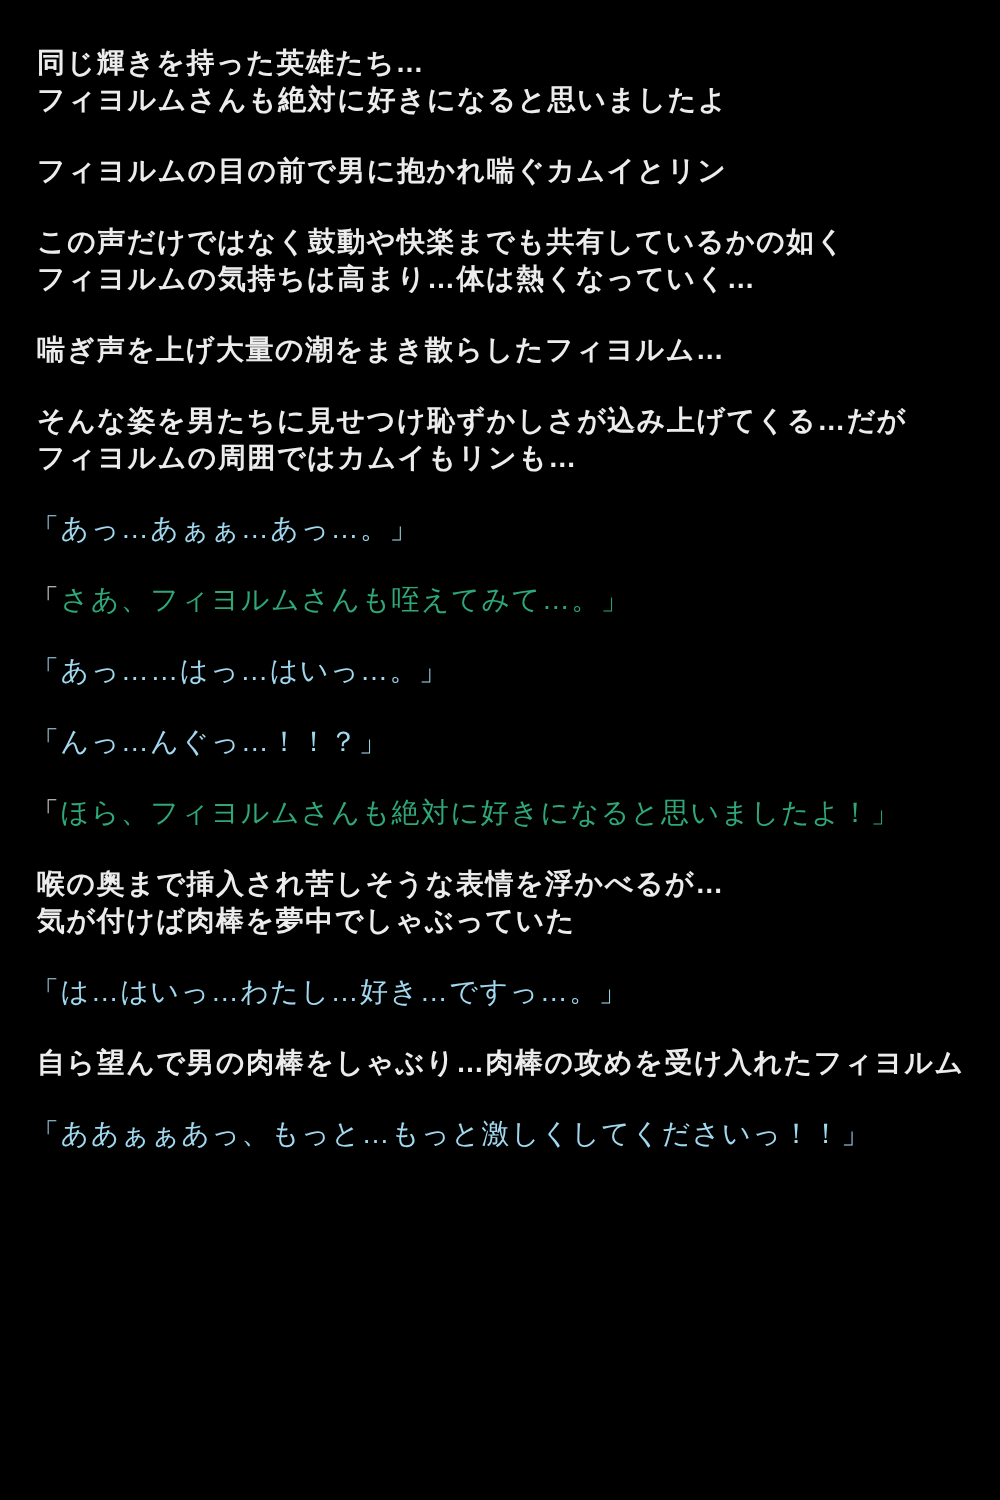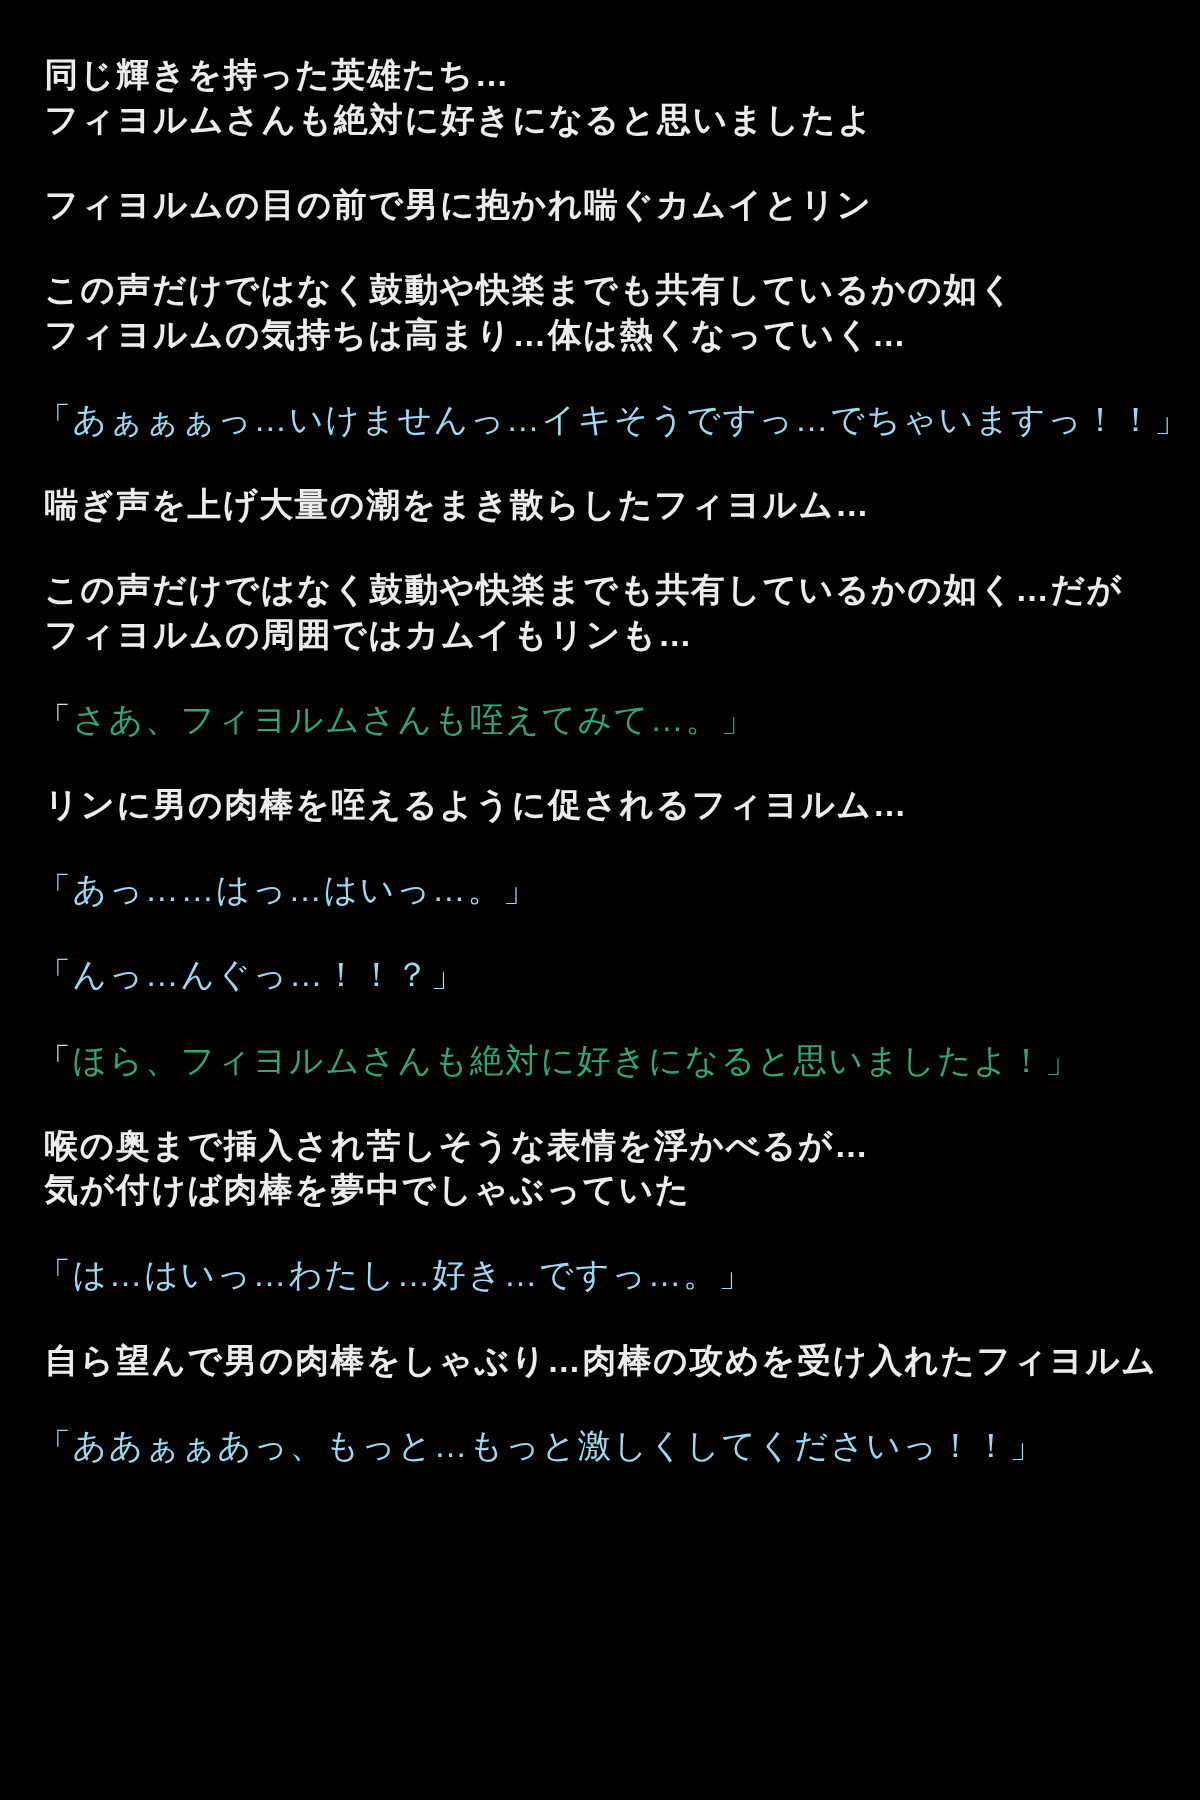--- a/index.html
+++ b/index.html
@@ -49,40 +49,39 @@
 
   <p class="para">
     <span class="line c-white">フィヨルムの目の前で男に抱かれ喘ぐカムイとリン</span>
   </p>
 
   <p class="para">
     <span class="line c-white">この声だけではなく鼓動や快楽までも共有しているかの如く</span>
     <span class="line c-white">フィヨルムの気持ちは高まり…体は熱くなっていく…</span>
   </p>
 
-  <p class="para">
-    <span class="line c-cyan quote">「あぁぁぁっ…いけませんっ…イキそうですっ…でちゃいますっ！！」</span>
-  </p>
 
   <p class="para">
     <span class="line c-white">喘ぎ声を上げ大量の潮をまき散らしたフィヨルム…</span>
   </p>
 
   <p class="para">
-    <span class="line c-white">この声だけではなく鼓動や快楽までも共有しているかの如く…だが</span>
+    <span class="line c-white">そんな姿を男たちに見せつけ恥ずかしさが込み上げてくる…だが</span>
     <span class="line c-white">フィヨルムの周囲ではカムイもリンも…</span>
   </p>
 
+  <p class="para">
+    <span class="line c-cyan quote">「あっ…あぁぁ…あっ…。」</span>
+  </p>
 
   <p class="para">
     <span class="line c-green quote"><span class="bracket-white">「</span><span>さあ、フィヨルムさんも咥えてみて…。」</span></span>
   </p>
 
   <p class="para">
-    <span class="line c-white">リンに男の肉棒を咥えるように促されるフィヨルム…</span>
   </p>
 
   <p class="para">
     <span class="line c-cyan quote">「あっ……はっ…はいっ…。」</span>
   </p>
 
 
   <p class="para">
     <span class="line c-cyan quote">「んっ…んぐっ…！！？」</span>
   </p>

